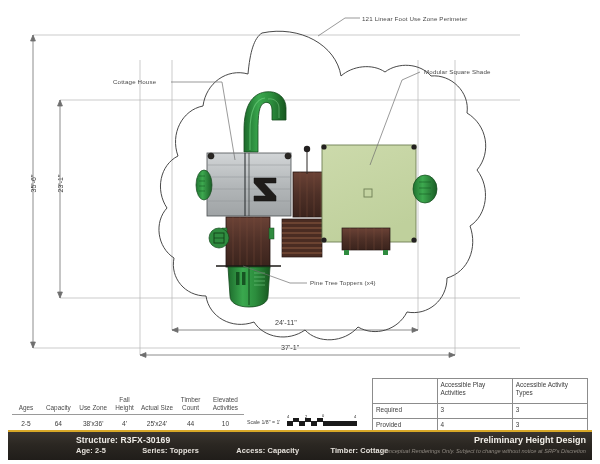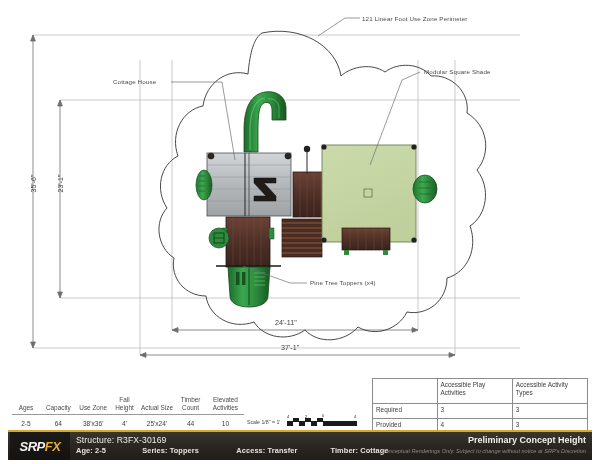--- a/index.html
+++ b/index.html
@@ -64,21 +64,21 @@
   }
   #logo-box{
     position:absolute;left:2px;top:0;width:60px;height:28px;
     display:flex;align-items:center;justify-content:center;
     background:linear-gradient(180deg,#1c1a17 0%,#141311 100%);
   }
   #logo-text{font-size:13px;font-weight:bold;font-style:italic;letter-spacing:-.5px;}
   .logo-srp{color:#f2f2f2;}
   .logo-fx{color:#e0ad2c;}
   .f-line1{
-    position:absolute;left:68px;top:3px;font-size:8.6px;font-weight:normal;
+    position:absolute;left:68px;top:3px;font-size:8.6px;font-weight:bold;
     color:#f0ede8;white-space:nowrap;letter-spacing:.1px;
   }
   .f-line2{
     position:absolute;left:68px;top:14px;font-size:7.4px;font-weight:bold;
     color:#e6e2dc;white-space:nowrap;letter-spacing:.1px;
   }
   .f-line2 span{display:inline-block;}
   .f-right-title{
     position:absolute;right:6px;top:3px;font-size:9px;font-weight:bold;
     color:#f2efe9;white-space:nowrap;
@@ -413,32 +413,27 @@
           <td class="rcell">4</td>
           <td class="rcell">3</td>
         </tr>
       </tbody>
     </table>
   </div>
 
   <div id="footer">
     <div id="footer-grad"></div>
 
-    <div id="logo-box">
-      <span id="logo-text">
-        <span class="logo-srp">SRP</span><span class="logo-fx">FX</span>
-      </span>
-    </div>
 
     <div class="f-line1">Structure: R3FX-30169</div>
 
     <div class="f-line2">
       <span style="width:64px;">Age: 2-5</span>
       <span style="width:92px;">Series: Toppers</span>
-      <span style="width:92px;">Access: Transfer</span>
+      <span style="width:92px;">Access: Capacity</span>
       <span>Timber: Cottage</span>
     </div>
 
-    <div class="f-right-title">Preliminary Concept Height</div>
+    <div class="f-right-title">Preliminary Height Design</div>
     <div class="f-right-sub">Conceptual Renderings Only. Subject to change without notice at SRP's Discretion</div>
   </div>
 
 </div>
 
 </body></html>

